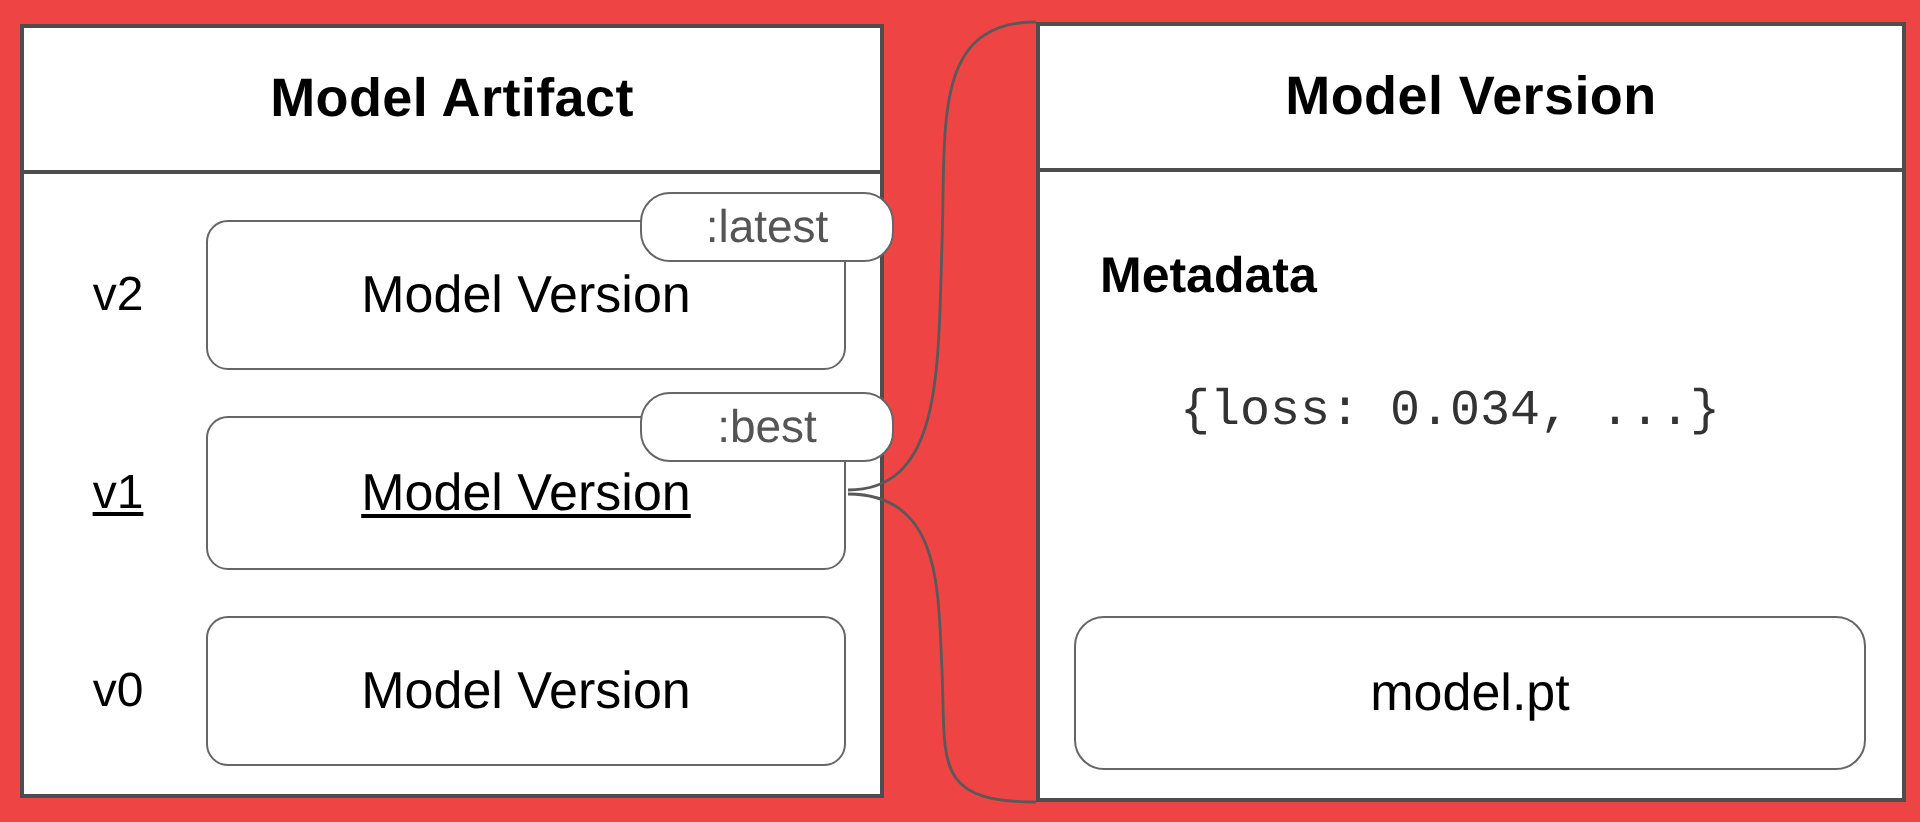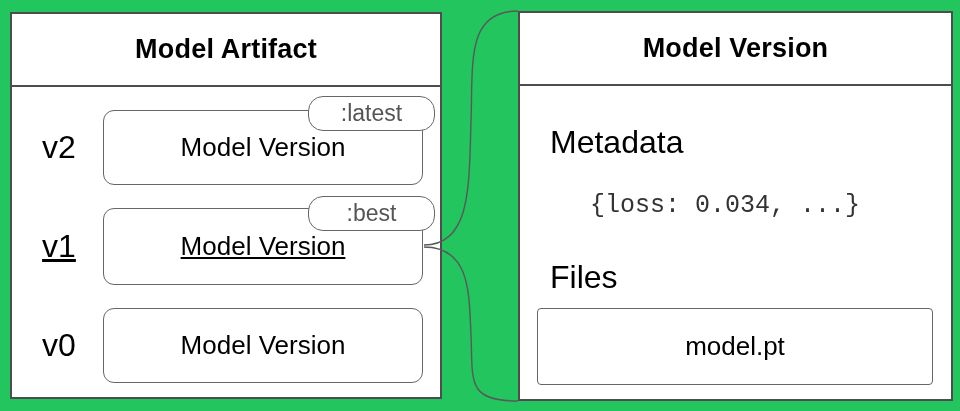--- a/index.html
+++ b/index.html
@@ -5,21 +5,21 @@
   * { margin: 0; padding: 0; box-sizing: border-box; }
   html, body { background: #ffffff; }
   body {
     font-family: "Liberation Sans", "DejaVu Sans", sans-serif;
     color: #000;
   }
   .stage {
     position: relative;
     width: 960px;
     height: 411px;
-    background: #22c55e;
+    background: #ef4444;
     overflow: hidden;
     padding-left: 34px;
   }
   
   .panel {
     position: absolute;
     border: 2px solid #4d4d4d;
     background: #ffffff;
   }
   .panel-artifact { left: 10px; top: 12px; width: 432px; height: 387px; }
@@ -34,38 +34,38 @@
     font-weight: bold;
     letter-spacing: 0.2px;
   }
   
   .vlabel {
     position: absolute;
     width: 50px;
     display: flex;
     align-items: center;
     justify-content: center;
-    font-size: 32px;
+    font-size: 24px;
     z-index: 2;
   }
   .vbox {
     position: absolute;
     width: 320px;
     border: 1.5px solid #666666;
     border-radius: 11px;
     background: #ffffff;
     display: flex;
     align-items: center;
     justify-content: center;
     font-size: 26px;
     z-index: 2;
   }
   .tag {
     position: absolute;
-    left: 308px;
+    left: 320px;
     width: 127px;
     height: 35px;
     border: 1.5px solid #666666;
     border-radius: 15px;
     background: #ffffff;
     display: flex;
     align-items: center;
     justify-content: center;
     font-size: 23px;
     color: #555555;
@@ -74,22 +74,22 @@
   .row-v2 .vlabel, .row-v2 .vbox { top: 110px; height: 75px; }
   .row-v2 .tag { top: 96px; }
   .row-v1 .vlabel, .row-v1 .vbox { top: 208px; height: 77px; text-decoration: underline; }
   .row-v1 .tag { top: 196px; }
   .row-v0 .vlabel, .row-v0 .vbox { top: 308px; height: 75px; text-align: center; }
   .vlabel { left: 34px; }
   .vbox { left: 103px; }
   
   .section-heading {
     position: absolute;
-    font-size: 32px;
-    font-weight: normal;
+    font-size: 25px;
+    font-weight: bold;
     z-index: 2;
   }
   .heading-metadata { left: 550px; top: 124px; }
   .heading-files    { left: 550px; top: 259px; }
   .metadata-value {
     position: absolute;
     left: 590px;
     top: 191px;
     font-family: "Liberation Mono", "DejaVu Sans Mono", monospace;
     font-size: 25px;
@@ -97,21 +97,21 @@
     white-space: pre;
     z-index: 2;
   }
   .file-box {
     position: absolute;
     left: 537px;
     top: 308px;
     width: 396px;
     height: 77px;
     border: 1.5px solid #666666;
-    border-radius: 4px;
+    border-radius: 15px;
     background: #ffffff;
     display: flex;
     align-items: center;
     justify-content: center;
     font-size: 26px;
     z-index: 2;
   }
   
   .connector-svg {
     position: absolute;
@@ -152,21 +152,20 @@
     <div class="vbox">Model Version</div>
     <div class="vlabel">v0</div>
   </div>
 
   <div class="panel panel-detail">
     <div class="panel-header">Model Version</div>
   </div>
 
   <div class="section-heading heading-metadata">Metadata</div>
   <div class="metadata-value">{loss: 0.034, ...}</div>
-  <div class="section-heading heading-files">Files</div>
   <div class="file-box">model.pt</div>
 
   <svg class="connector-svg" viewBox="0 0 960 411">
     <path d="M 518 11 C 466 11 473 62 471 122 C 469 186 471 245 424 245"></path>
     <path d="M 424 247 C 471 247 469 295 471 335 C 473 381 466 401 518 401"></path>
   </svg>
 
 </div>
 
 </body></html>

